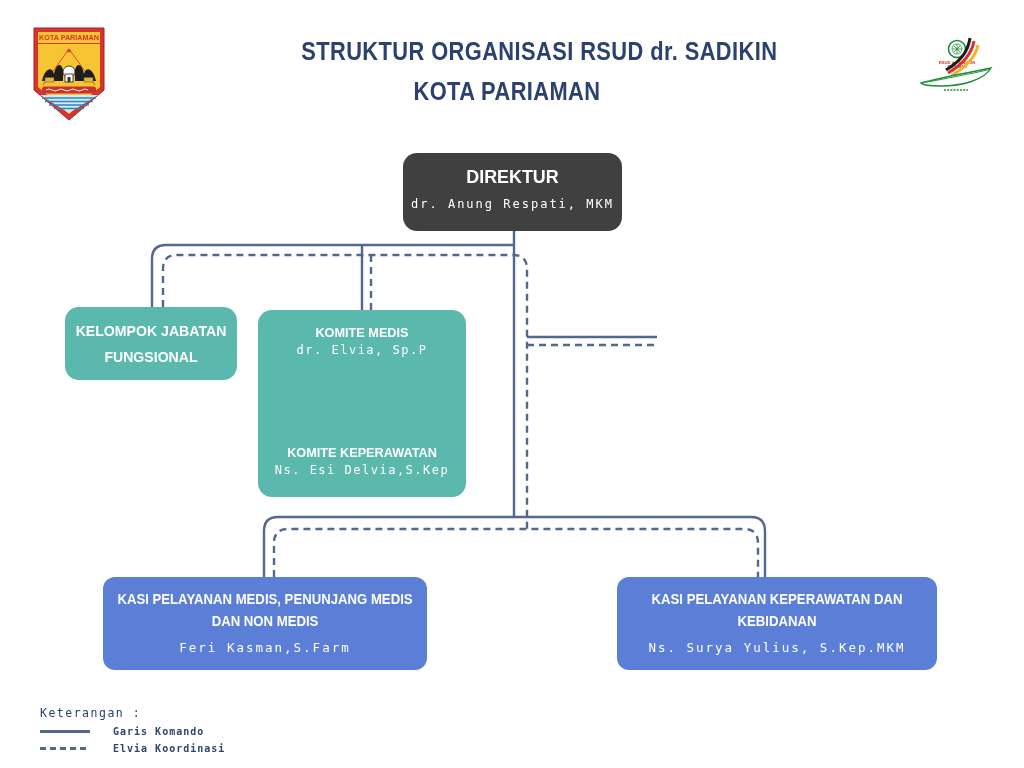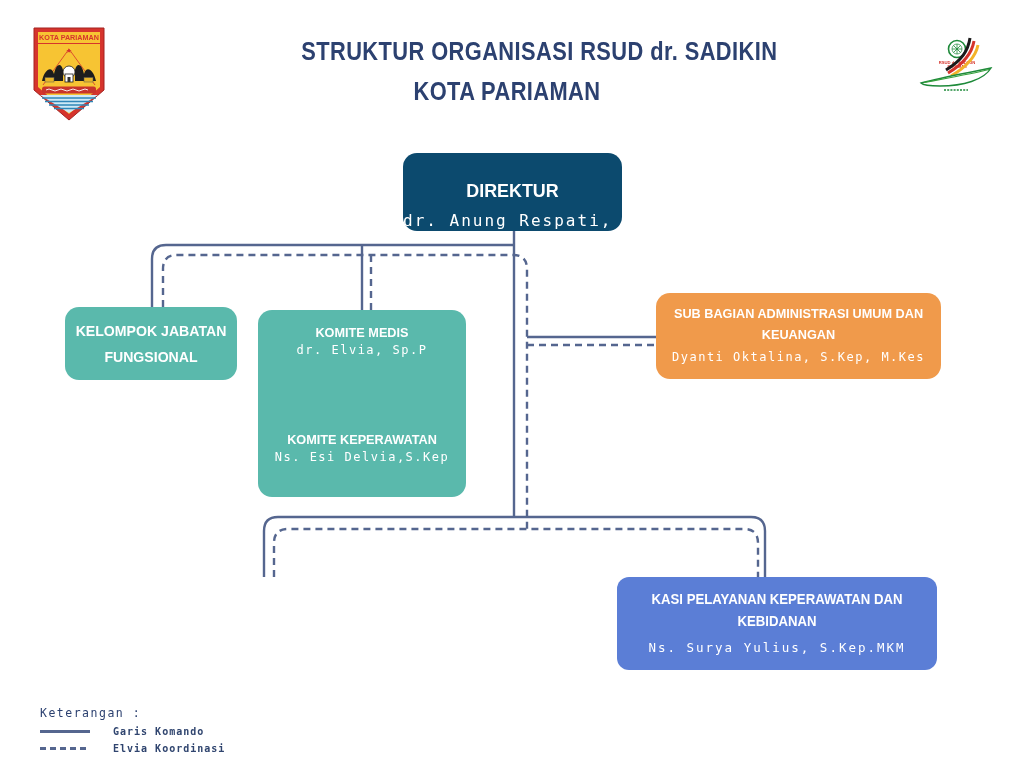--- a/index.html
+++ b/index.html
@@ -13,29 +13,29 @@
   .title-block{position:absolute;left:262px;top:36px;width:490px;text-align:center;z-index:2;}
   .title-line{color:#2c4170;font-weight:700;font-size:26px;letter-spacing:.5px;
               transform:scaleX(.84);transform-origin:50% 50%;white-space:nowrap;}
   .title-line + .title-line{margin-top:9px;}
   .logo{position:absolute;z-index:2;}
   
   .node{position:absolute;z-index:2;border-radius:14px;color:#fff;text-align:center;
         box-sizing:border-box;}
   .hd{font-weight:700;transform:scaleX(.94);transform-origin:50% 50%;white-space:nowrap;}
   .nm{font-family:"DejaVu Sans Mono",monospace;white-space:nowrap;}
-  .node-direktur{left:403px;top:153px;width:219px;height:78px;background:#0c4a6e;padding-top:27px;}
+  .node-direktur{left:403px;top:153px;width:219px;height:78px;background:#404040;padding-top:13px;}
   .node-direktur .hd{font-size:19px;}
-  .node-direktur .nm{font-size:16px;letter-spacing:2px;margin-top:9px;}
+  .node-direktur .nm{font-size:12px;letter-spacing:2px;margin-top:9px;}
   .node-kelompok{left:65px;top:307px;width:172px;height:73px;background:#5ab9ac;
                  display:flex;flex-direction:column;justify-content:center;}
   .node-kelompok .hd{font-size:15px;line-height:26px;}
   .node-komite{left:258px;top:310px;width:208px;height:187px;background:#5ab9ac;
                display:flex;flex-direction:column;justify-content:space-between;
-               padding:15px 4px 33px 4px;gap:32px;}
+               padding:15px 4px 20px 4px;gap:32px;}
   .node-komite .hd{font-size:13.5px;}
   .node-komite .nm{font-size:12px;letter-spacing:1.5px;margin-top:3px;}
   .node-subbag{left:656px;top:293px;width:285px;height:86px;background:#f09a4b;padding-top:10px;}
   .node-subbag .hd{font-size:13.5px;line-height:21px;}
   .node-subbag .nm{font-size:12px;letter-spacing:1.5px;margin-top:5px;}
   .node-kasi{top:577px;height:93px;background:#5b7ed6;padding-top:11px;border-radius:12px;}
   .node-kasi .hd{font-size:14px;line-height:22px;}
   .node-kasi .nm{font-size:12.5px;letter-spacing:2px;margin-top:8px;}
   .node-kasi-medis{left:103px;width:324px;}
   .node-kasi-keperawatan{left:617px;width:320px;}
@@ -120,26 +120,26 @@
     <div>
       <div class="hd">KOMITE MEDIS</div>
       <div class="nm">dr. Elvia, Sp.P</div>
     </div>
     <div>
       <div class="hd">KOMITE KEPERAWATAN</div>
       <div class="nm">Ns. Esi Delvia,S.Kep</div>
     </div>
   </div>
 
-  <div class="node node-subbag">
-    <div class="hd">SUB BAGIAN ADMINISTRASI UMUM DAN</div>
-    <div class="hd">KEUANGAN</div>
-    <div class="nm">Dyanti Oktalina, S.Kep, M.Kes</div>
+
+  <div class="node node-kasi node-kasi-medis">
+    <div class="hd">KASI PELAYANAN MEDIS, PENUNJANG MEDIS</div>
+    <div class="hd">DAN NON MEDIS</div>
+    <div class="nm">Feri Kasman,S.Farm</div>
   </div>
-
 
   <div class="node node-kasi node-kasi-keperawatan">
     <div class="hd">KASI PELAYANAN KEPERAWATAN DAN</div>
     <div class="hd">KEBIDANAN</div>
     <div class="nm">Ns. Surya Yulius, S.Kep.MKM</div>
   </div>
 
   <div class="legend">
     <div class="legend-heading">Keterangan :</div>
     <div class="legend-row">

